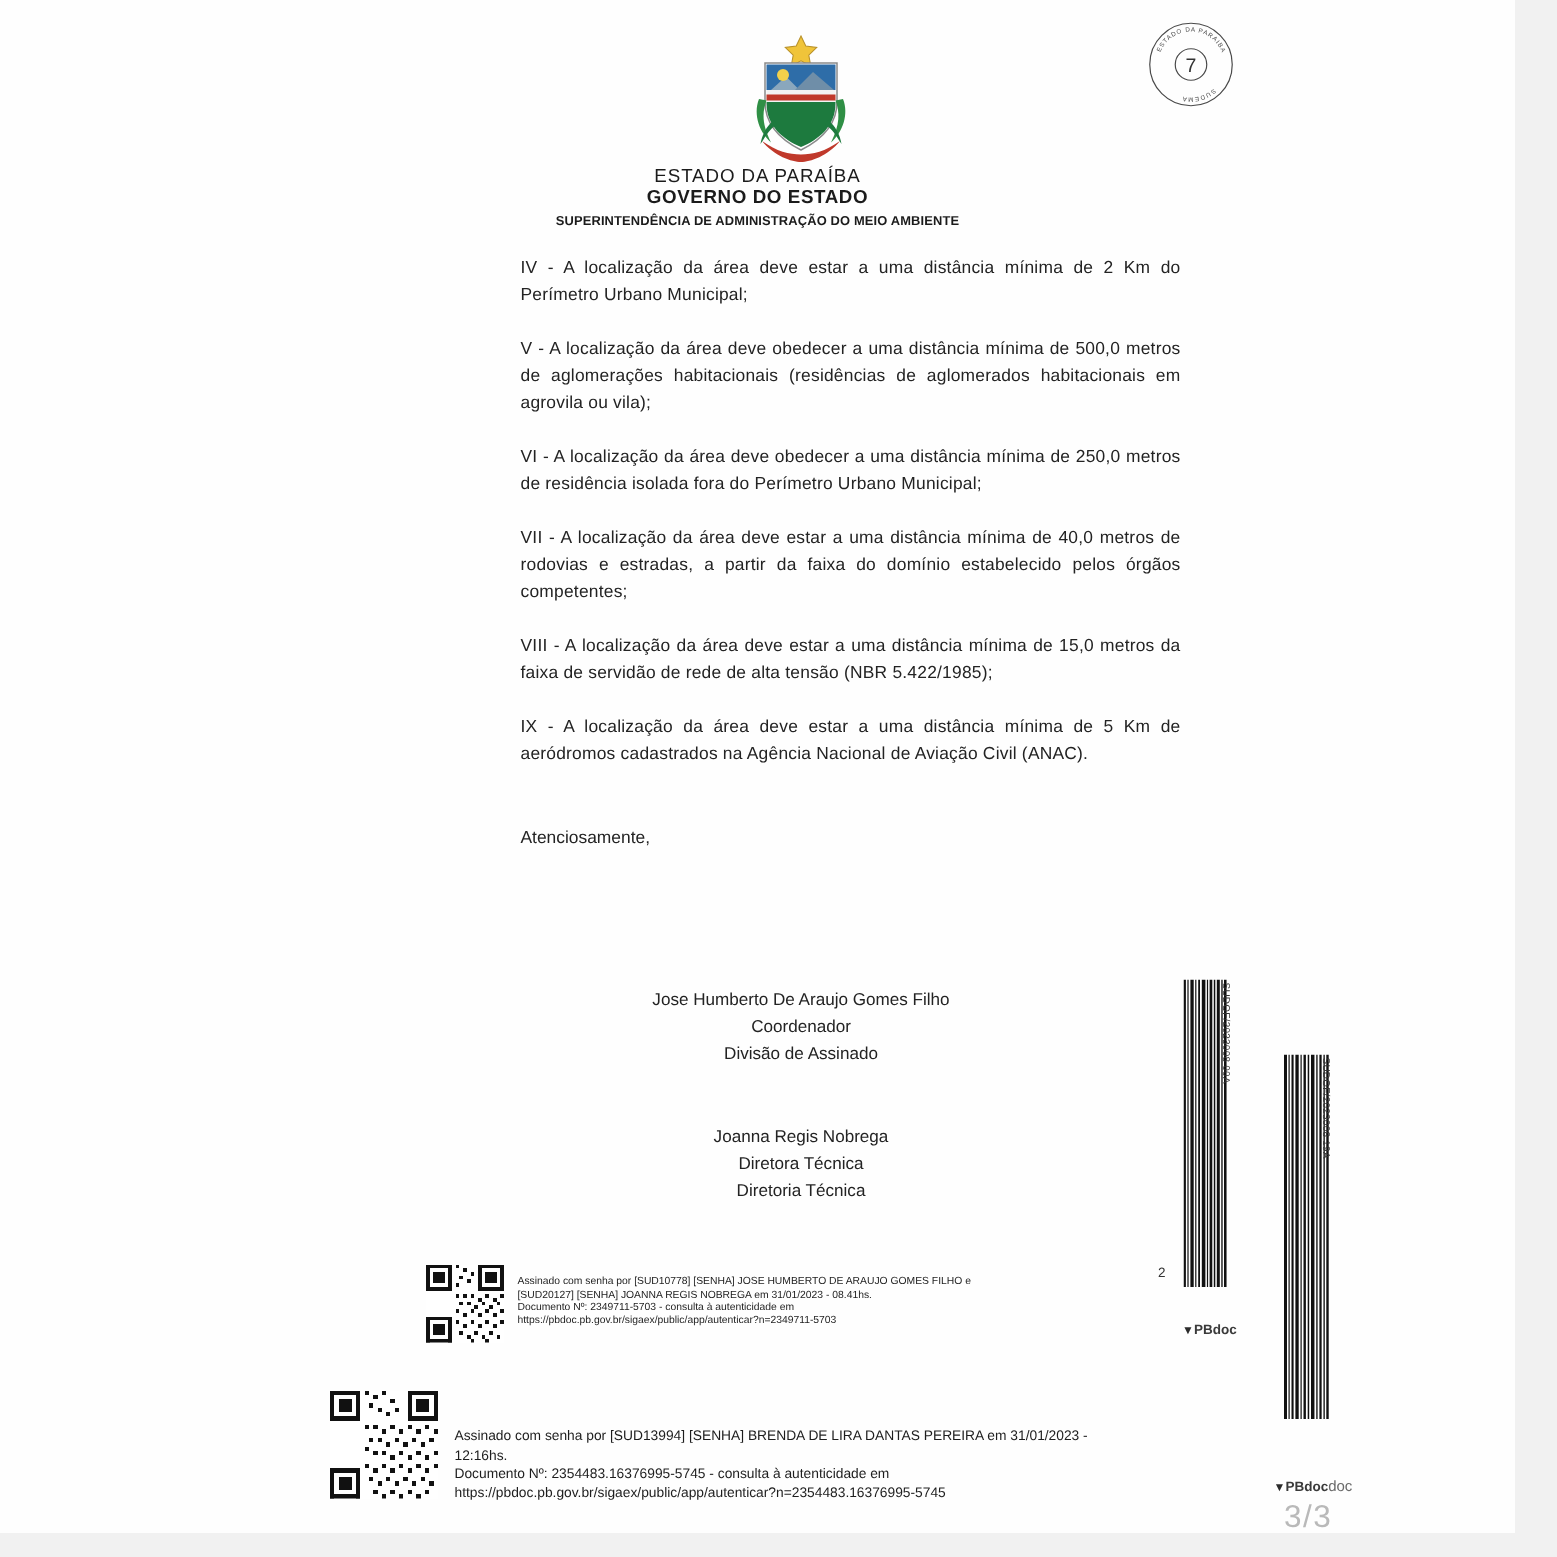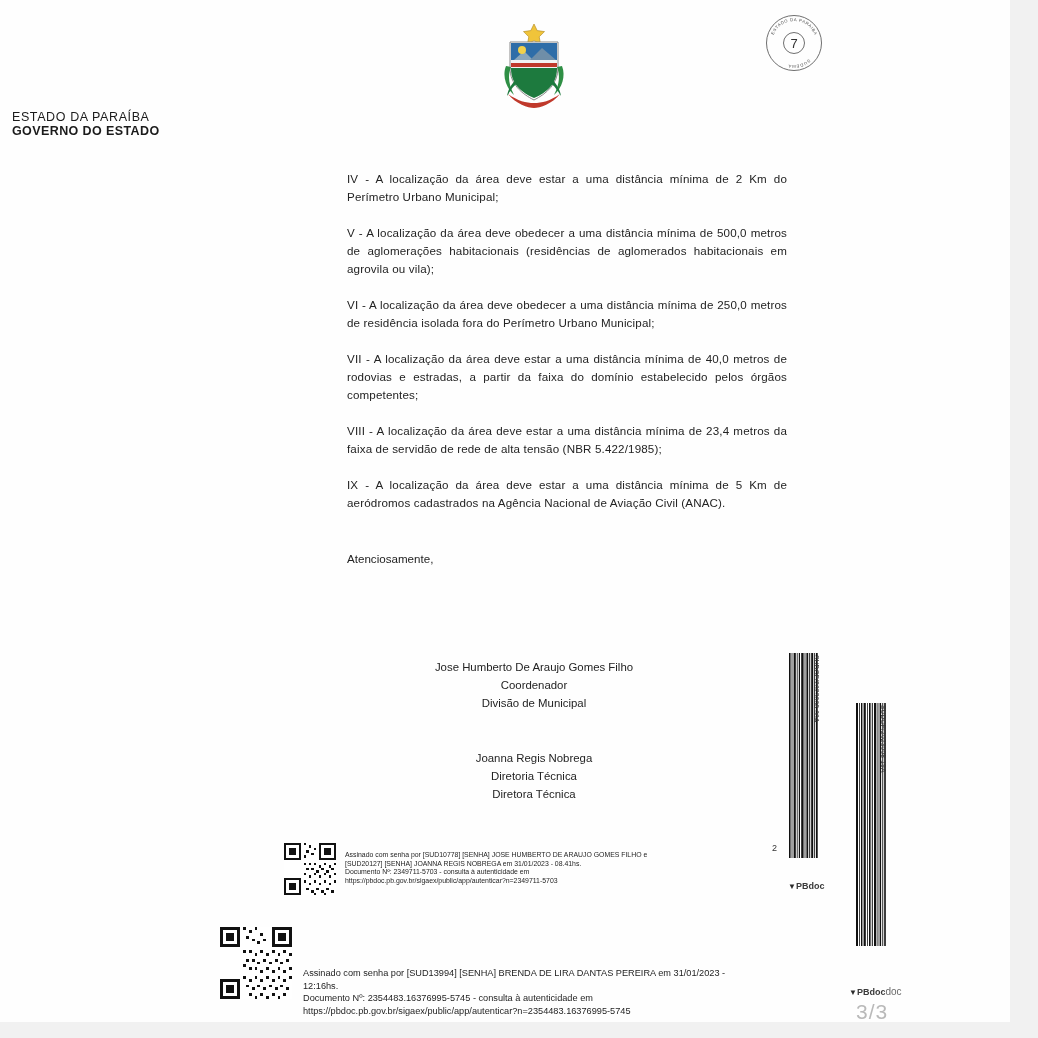--- a/index.html
+++ b/index.html
@@ -44,23 +44,24 @@
   
   .crest {
     position: absolute;
     left: 492px;
     top: 22px;
     width: 84px;
     height: 88px;
   }
   .hdr {
     position: absolute;
-    left: 12px;
+    left: 0;
     top: 0;
     width: 1010px;
+    text-align: center;
     color: #1b1b1b;
   }
   .hdr-1 {
     top: 110px;
     font-size: 12.5px;
     letter-spacing: 0.6px;
   }
   .hdr-2 {
     top: 124px;
     font-size: 12.5px;
@@ -185,21 +186,20 @@
     font-size: 6.9px;
     line-height: 8.6px;
     width: 420px;
   }
   .sigtext-2 {
     left: 303px;
     top: 951px;
     font-size: 9.2px;
     line-height: 12.6px;
     width: 520px;
-    margin-top: 16px;
   }
 
   .pageno {
     position: absolute;
     left: 856px;
     top: 1000px;
     font-size: 21px;
     color: #b9b9b9;
     letter-spacing: 1px;
   }
@@ -248,41 +248,42 @@
         <textPath href="#arcTop" startOffset="12%">ESTADO DA PARAIBA</textPath>
       </text>
       <text font-family="Liberation Sans, sans-serif" font-size="4.2" fill="#4a4a4a" letter-spacing="0.8">
         <textPath href="#arcBot" startOffset="26%">SUDEMA</textPath>
       </text>
     </svg>
   </div>
 
   <div class="hdr hdr-1">ESTADO DA PARAÍBA</div>
   <div class="hdr hdr-2">GOVERNO DO ESTADO</div>
+  <div class="hdr hdr-3">SUPERINTENDÊNCIA DE ADMINISTRAÇÃO DO MEIO AMBIENTE</div>
 
   <div class="body-col">
     <p class="para">IV - A localização da área deve estar a uma distância mínima de 2 Km do Perímetro Urbano Municipal;</p>
     <p class="para">V - A localização da área deve obedecer a uma distância mínima de 500,0 metros de aglomerações habitacionais (residências de aglomerados habitacionais em agrovila ou vila);</p>
     <p class="para">VI - A localização da área deve obedecer a uma distância mínima de 250,0 metros de residência isolada fora do Perímetro Urbano Municipal;</p>
     <p class="para">VII - A localização da área deve estar a uma distância mínima de 40,0 metros de rodovias e estradas, a partir da faixa do domínio estabelecido pelos órgãos competentes;</p>
-    <p class="para">VIII - A localização da área deve estar a uma distância mínima de 23,4 metros da faixa de servidão de rede de alta tensão (NBR 5.422/1985);</p>
+    <p class="para">VIII - A localização da área deve estar a uma distância mínima de 15,0 metros da faixa de servidão de rede de alta tensão (NBR 5.422/1985);</p>
     <p class="para">IX - A localização da área deve estar a uma distância mínima de 5 Km de aeródromos cadastrados na Agência Nacional de Aviação Civil (ANAC).</p>
   </div>
 
   <div class="closing">Atenciosamente,</div>
 
   <div class="sig sig-1">
     <div>Jose Humberto De Araujo Gomes Filho</div>
     <div>Coordenador</div>
-    <div>Divisão de Municipal</div>
+    <div>Divisão de Assinado</div>
   </div>
   <div class="sig sig-2">
     <div>Joanna Regis Nobrega</div>
+    <div>Diretora Técnica</div>
     <div>Diretoria Técnica</div>
-    <div>Diretora Técnica</div>
   </div>
 
   <div class="barcode bc1">
     <svg class="bc-lines" viewBox="0 0 30 205" preserveAspectRatio="none">
       <g fill="#111">
         <rect x="0" y="0" width="1.6" height="205"></rect>
           <rect x="2.6" y="0" width="0.8" height="205"></rect>
         <rect x="4.6" y="0" width="2.2" height="205"></rect>
           <rect x="7.8" y="0" width="0.8" height="205"></rect>
         <rect x="9.8" y="0" width="1.2" height="205"></rect>

